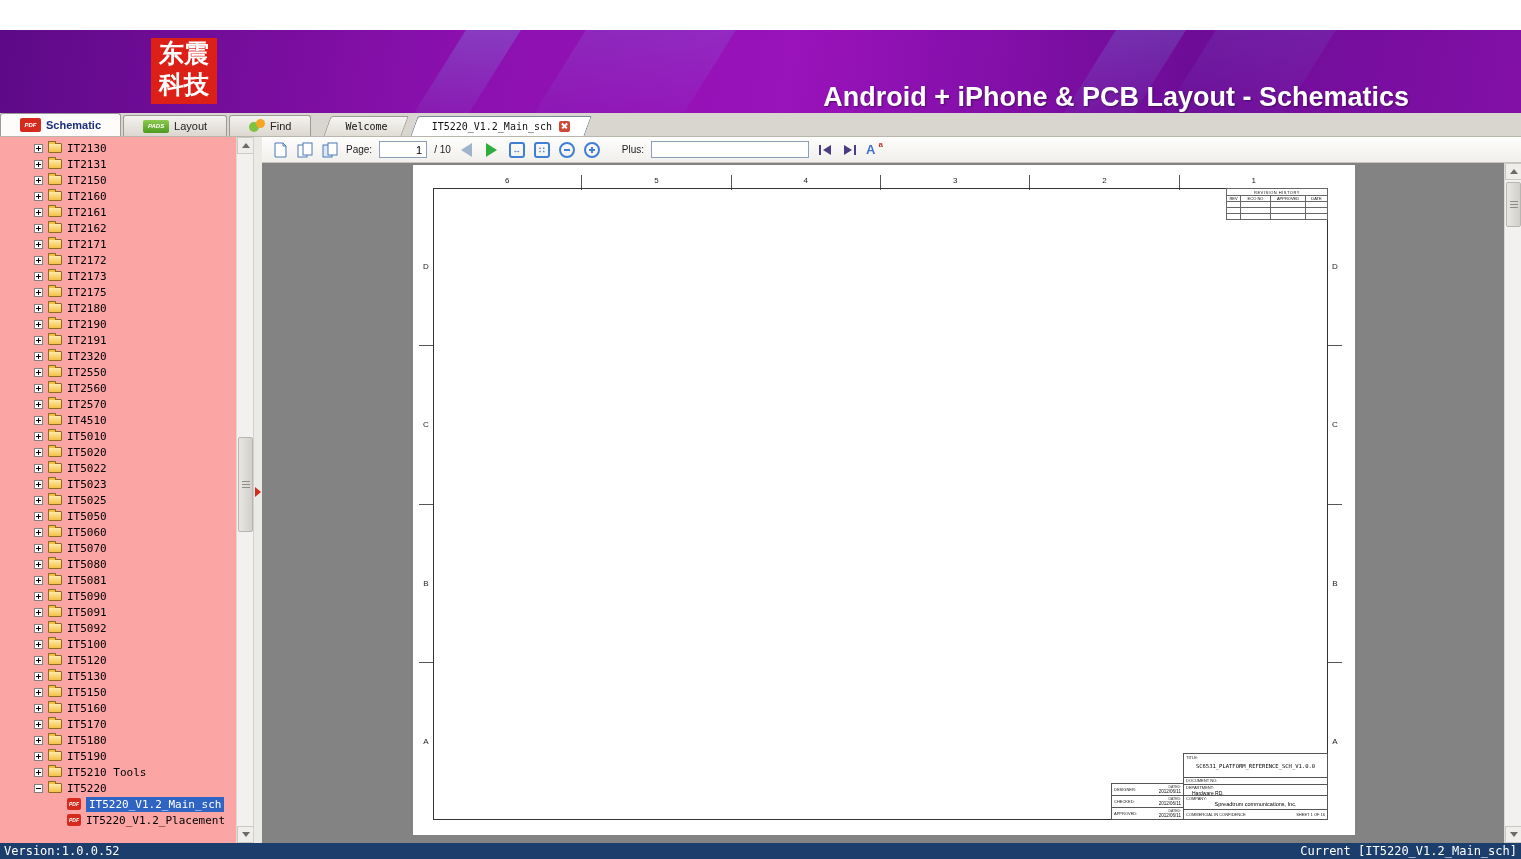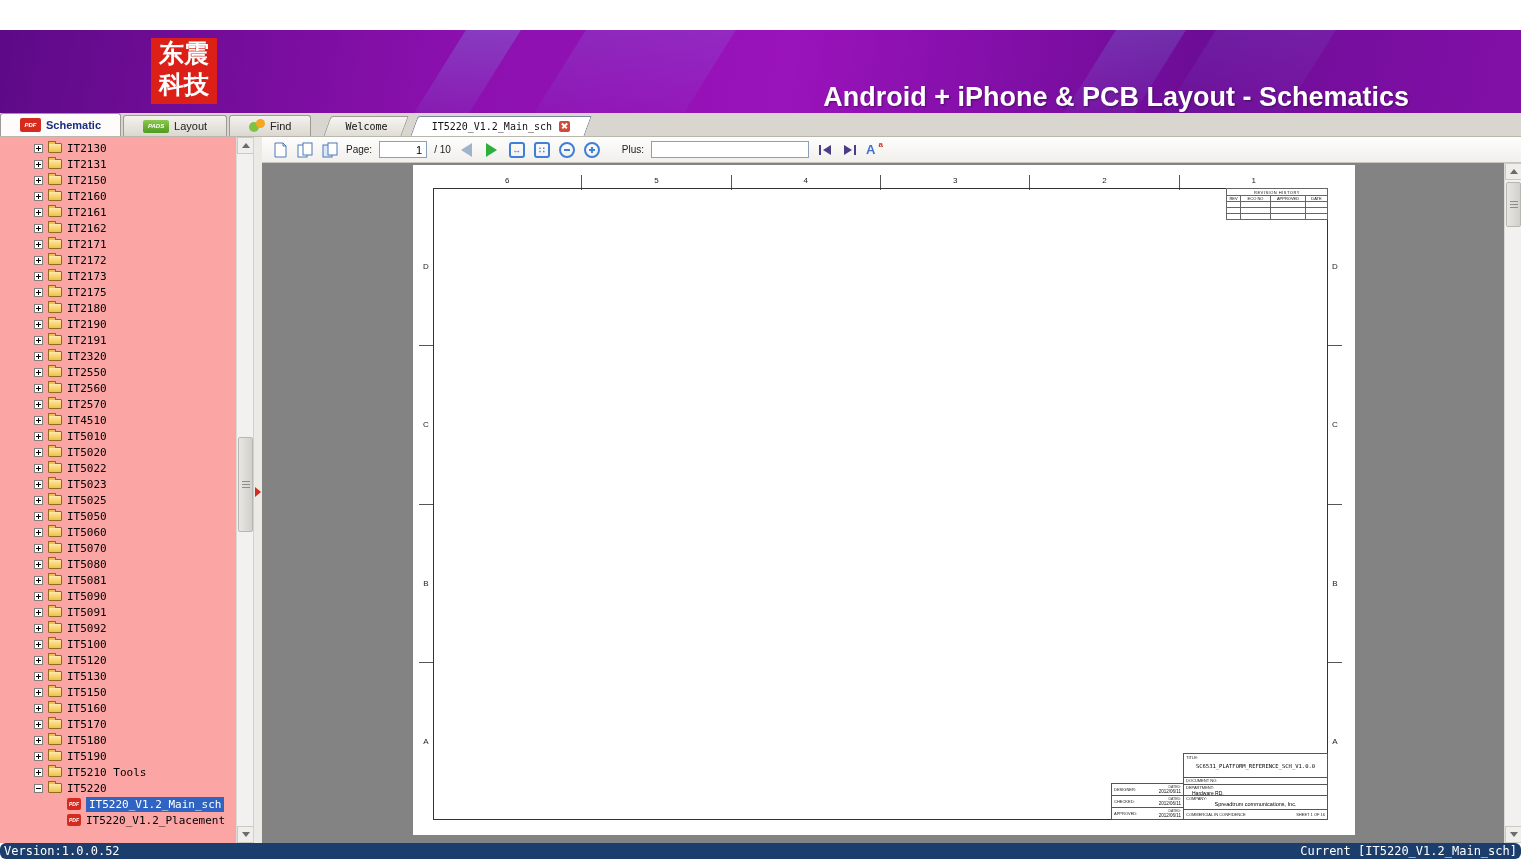--- a/index.html
+++ b/index.html
@@ -156,21 +156,21 @@
   .tbr-doc { height:7px; border-bottom:1px solid #555; padding:0 2px; }
   .tbr-dept { height:11px; border-bottom:1px solid #555; padding:0 2px; }
   .tbr-dept .v { display:block; font-size:5px; margin-left:6px; }
   .tbr-comp { height:14px; border-bottom:1px solid #555; padding:0 2px; }
   .tbr-comp .v { display:block; font-size:5.5px; text-align:center; }
   .tbr-strip { height:8px; display:flex; align-items:center; justify-content:space-between; padding:0 2px; font-size:4px; color:#222; }
 
   
   .statusbar { position:absolute; left:0; top:843px; width:100%; height:16px; background:#1b3e6c;
     color:#fff; display:flex; align-items:center; justify-content:space-between; padding:0 4px;
-    font-family:"DejaVu Sans Mono",monospace; font-size:12px;border-radius:6px; }
+    font-family:"DejaVu Sans Mono",monospace; font-size:12px; }
 
   svg { display:block; }
 </style>
 </head>
 <body>
 
 <div class="app">
 
 
   <div class="header">

